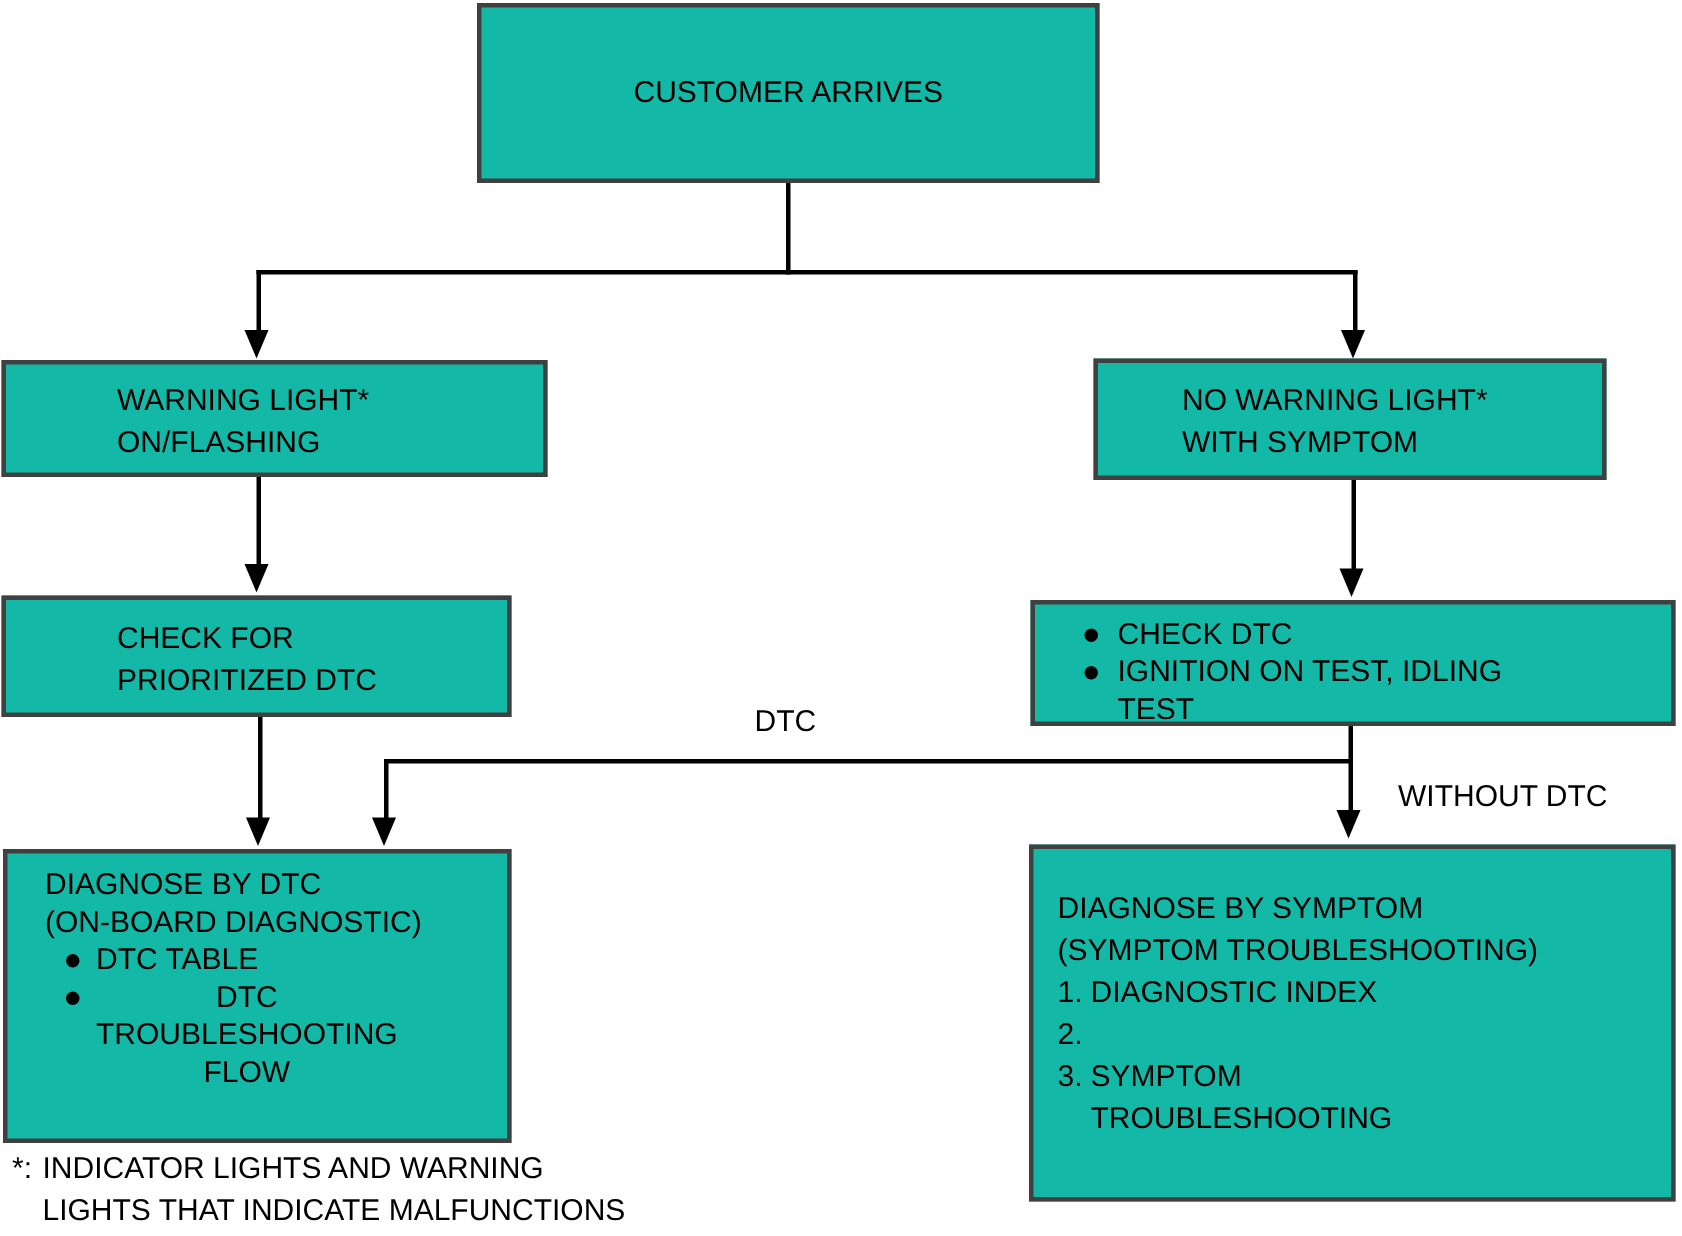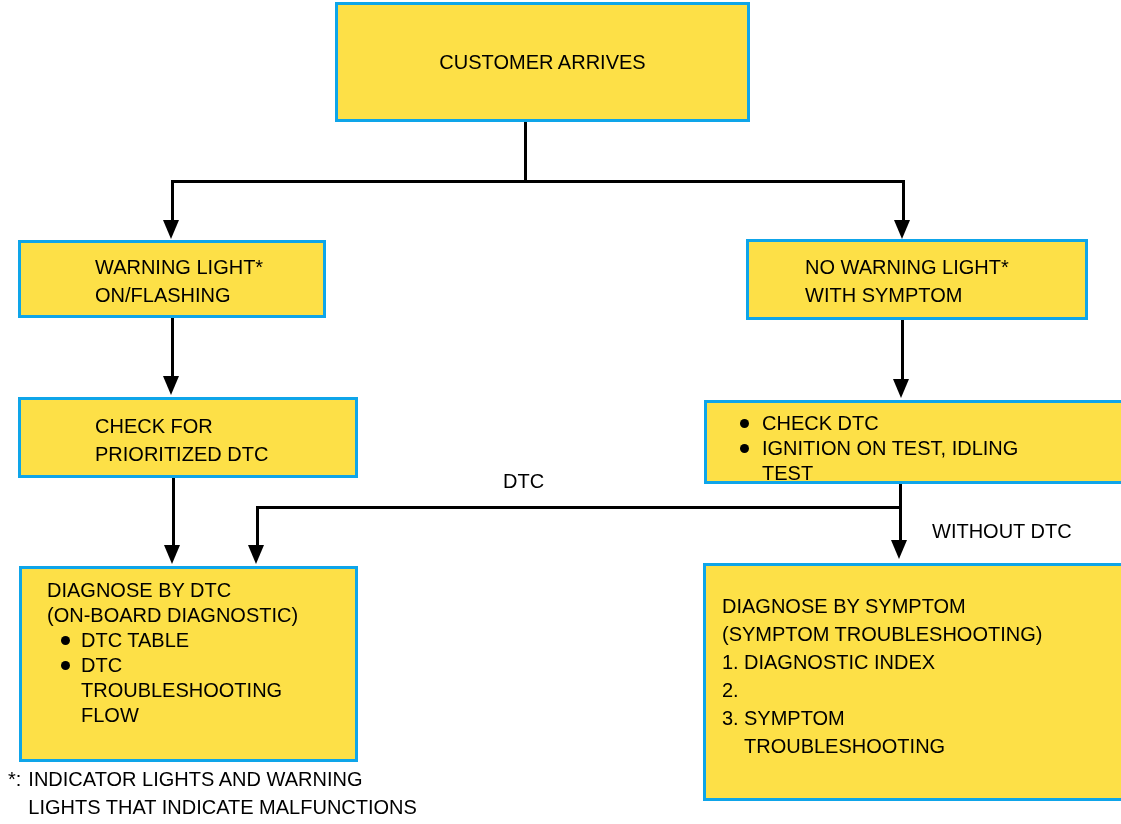--- a/index.html
+++ b/index.html
@@ -10,54 +10,53 @@
   }
   .stage {
     position:relative;
     width:1121px; height:824px;
     background:#fff;
     font-size:20px;
     overflow:hidden;
   }
   .box {
     position:absolute;
-    border:3px solid #0ea5e9;
-    background:#fde047;
-    margin-left:17px;
+    border:3px solid #404040;
+    background:#14b8a6;
   }
   .pre { white-space:pre-line; }
   .vline, .hline { position:absolute; background:#000; }
   .arrowhead {
     position:absolute; width:0; height:0;
     border-left:8px solid transparent;
     border-right:8px solid transparent;
     border-top:19px solid #000;
   }
   .edge-label { position:absolute; white-space:nowrap; }
 
   
   #box-customer {
     left:318px; top:2px; width:415px; height:120px;
     display:flex; align-items:center; justify-content:center;
   }
-  #box-warning   { left:1px;   top:240px; width:308px; height:78px; padding:10px 10px 0 74px; line-height:28px; }
+  #box-warning   { left:1px;   top:240px; width:364px; height:78px; padding:10px 10px 0 74px; line-height:28px; }
   #box-nowarning { left:729px; top:239px; width:342px; height:81px; padding:11px 4px 0 56px; line-height:28px; }
   #box-checkprior{ left:1px;   top:397px; width:340px; height:81px; padding:12px 0 0 74px; line-height:28px; }
   #box-checkdtc  { left:687px; top:400px; width:430px; height:84px; padding:8px 0 0 33px;  line-height:25px; }
   #box-diagdtc   { left:2px;   top:566px; width:339px; height:196px; padding:9px 0 0 25px; line-height:25px; }
   #box-diagsym   { left:686px; top:563px; width:431px; height:238px; padding:26px 0 0 16px; line-height:28px; }
 
   
   .bullet-item { display:flex; }
   .dot {
     flex:0 0 9px; width:9px; height:9px; border-radius:50%;
     background:#000; margin-right:13px;
   }
   #box-checkdtc .dot, #box-diagdtc .dot { margin-top:8px; }
-  #box-diagdtc .bullet-item { margin-left:14px; }
+  #box-diagdtc .bullet-item { margin-left:14px;text-align:center; }
   #box-diagdtc .dot { margin-right:11px; }
   .num-item { display:flex; }
   .num { flex:0 0 22px; }
 
   
   #c-cust-v   { left:524px; top:122px; width:3px; height:61px; }
   #c-top-h    { left:171px; top:180px; width:734px; height:3px; }
   #c-left-v   { left:171px; top:180px; width:3px; height:42px; }
   #ah-left    { left:163px; top:220px; }
   #c-right-v  { left:902px; top:180px; width:3px; height:42px; }

